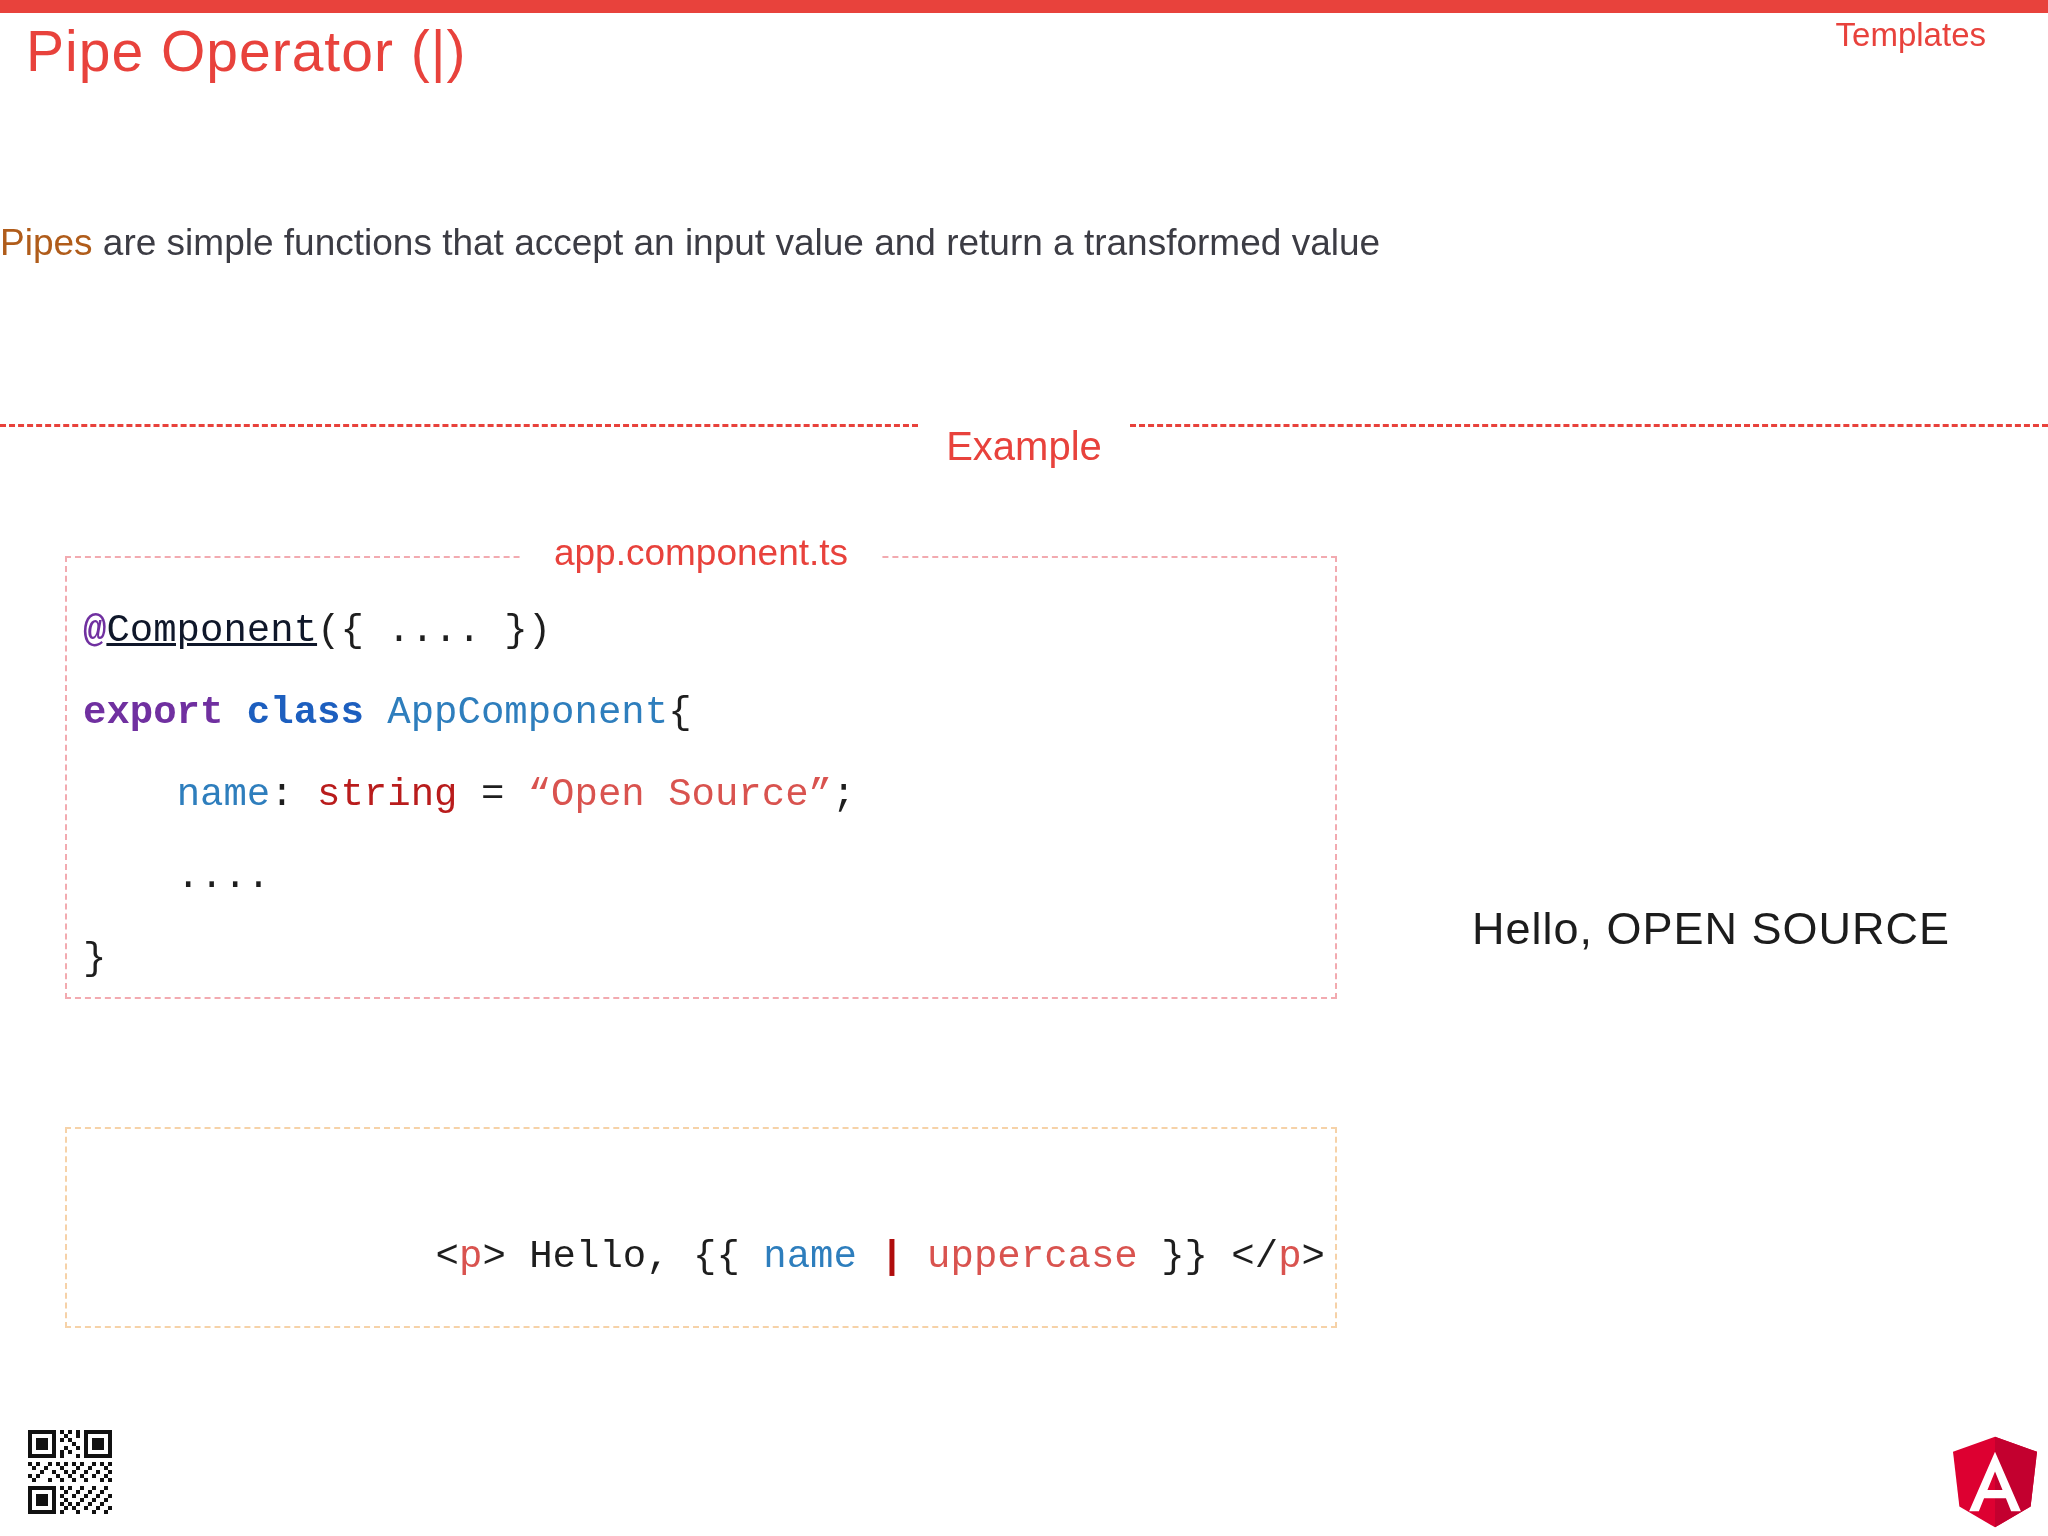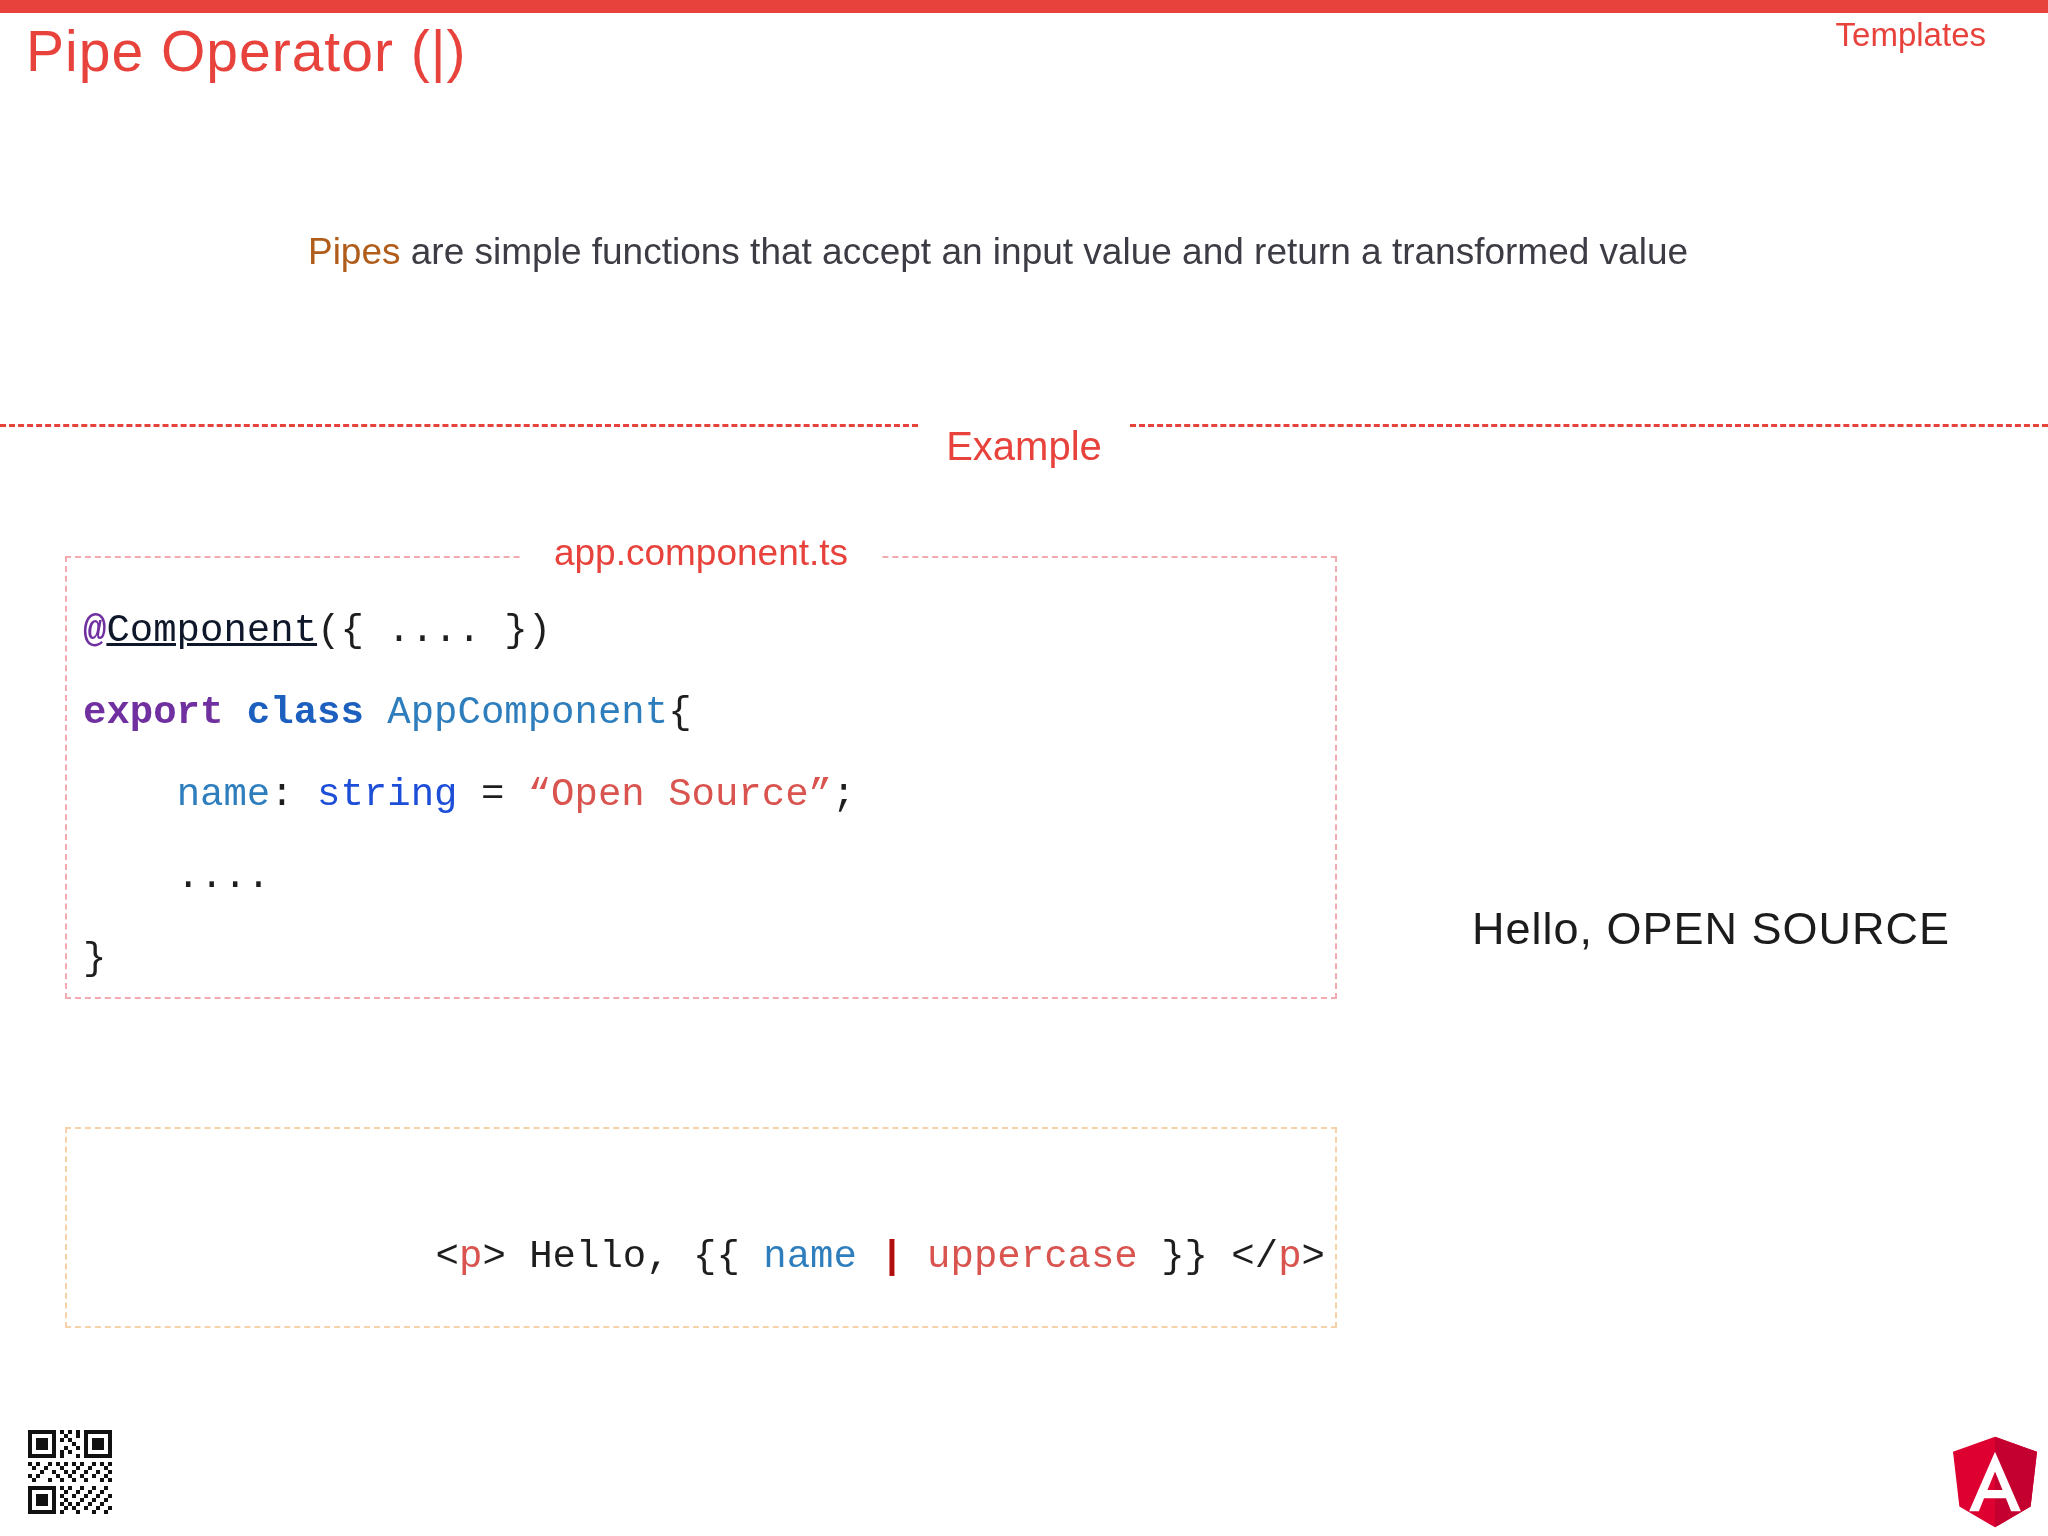--- a/index.html
+++ b/index.html
@@ -24,22 +24,22 @@
     font-size: 57px; color: #e8423c; letter-spacing: 1px;
   }
   .corner-label {
     position: absolute; right: 62px; top: 16px;
     font-size: 33px; color: #e8423c;
   }
 
   
   .intro {
     position: absolute; left: 0; top: 222px;
-    width: 1996px; text-align: center;
-    font-size: 37px; color: #3c3c44; margin-top: 9px;
+    width: 1996px; 
+    font-size: 37px; color: #3c3c44;
   }
   .intro .hl { color: #b05c1a; }
 
   
   .divider {
     position: absolute; left: 0; top: 424px;
     width: 2048px; display: flex; align-items: flex-start;
   }
   .divider .line { flex: 1; border-top: 3px dashed #e8423c; }
   .divider .lbl {
@@ -73,21 +73,21 @@
     white-space: pre; color: #1e1e1e;
   }
   .code-area-html .code-line { line-height: 48px; }
 
   
   .t-black    { color: #1e1e1e; }
   .t-purple-b { color: #7030a0; font-weight: bold; }
   .t-crimson  { color: #0f172a; text-decoration: underline; }
   .t-blue-b   { color: #1d5fbf; font-weight: bold; }
   .t-blue     { color: #2e7ebd; }
-  .t-darkred  { color: #1d4ed8; margin-top: 8px; }
+  .t-darkred  { color: #b91c1c; margin-top: 8px; }
   .t-redlit   { color: #d9534f; }
   .t-pipe     { color: #b00d0d; font-weight: bold; }
 
   
   .pipe-output {
     position: absolute; left: 1472px; top: 903px;
     font-size: 45px; color: #1c1c1c; letter-spacing: 1px;
   }
 
   

